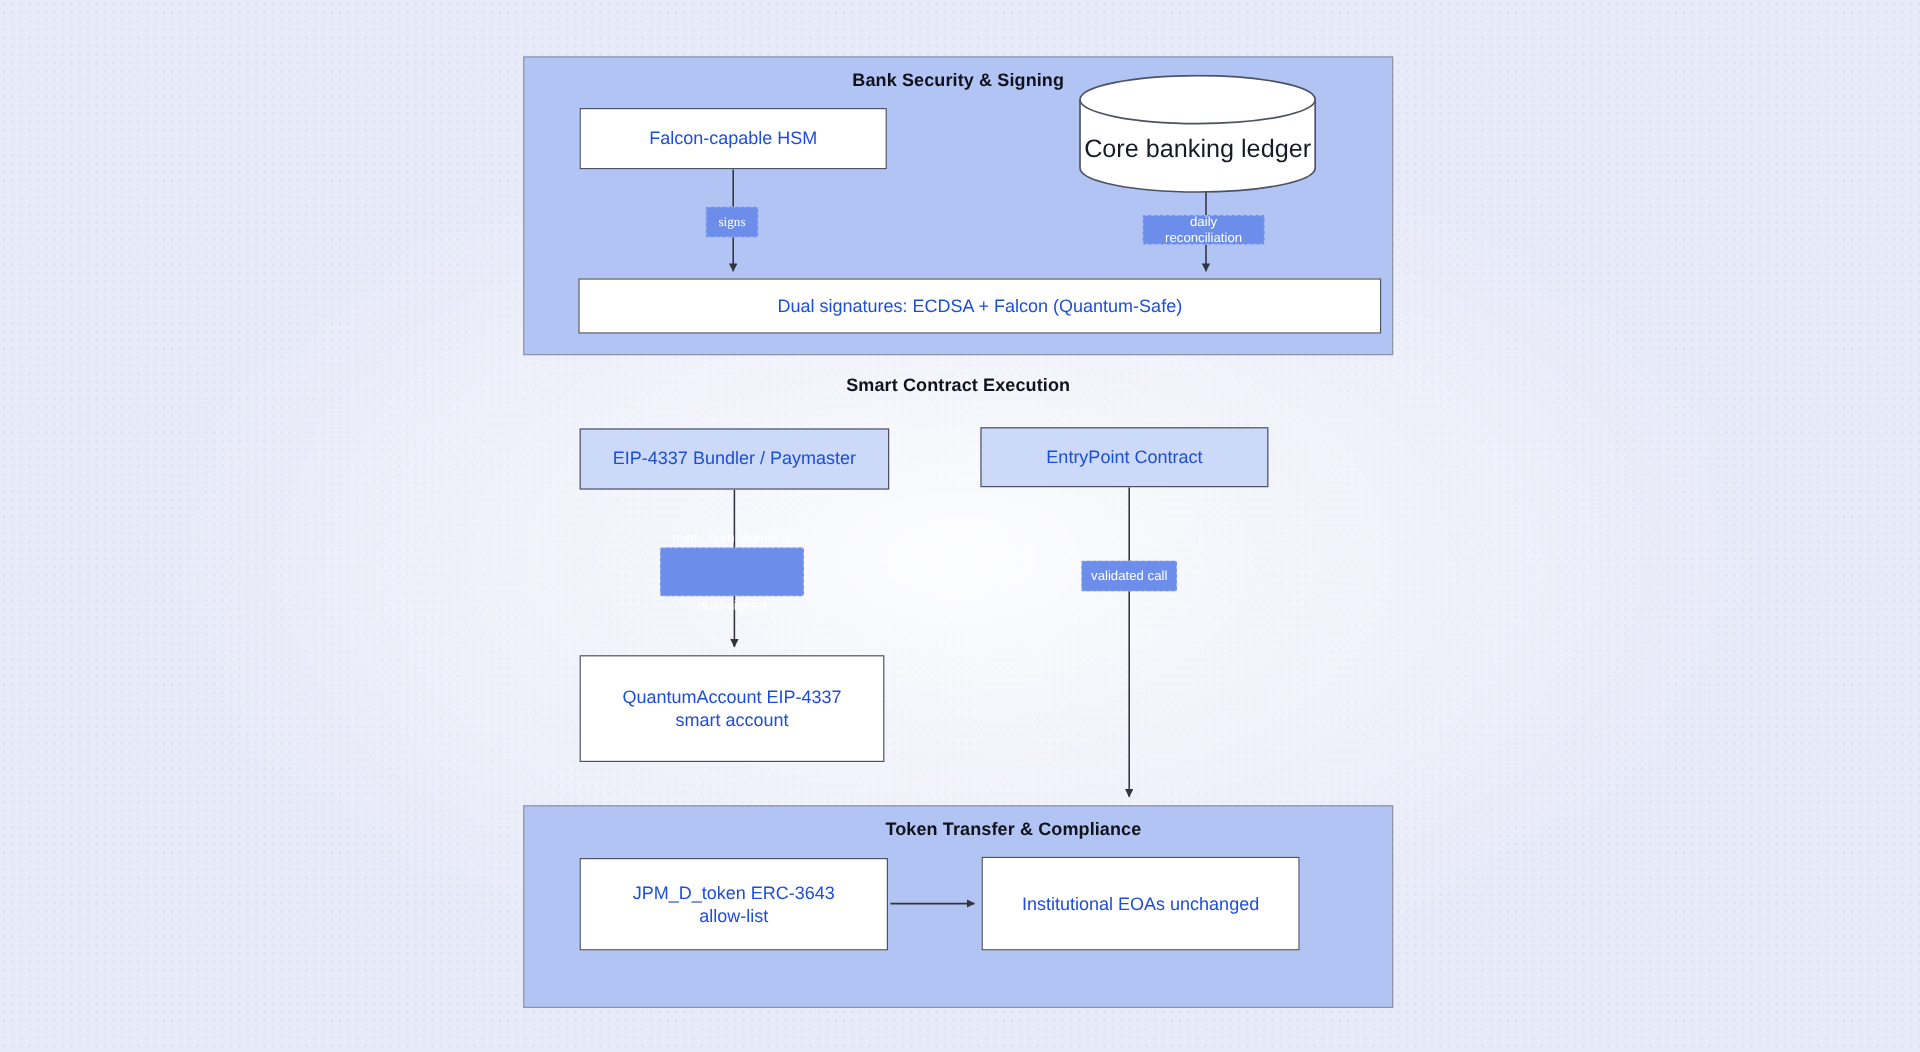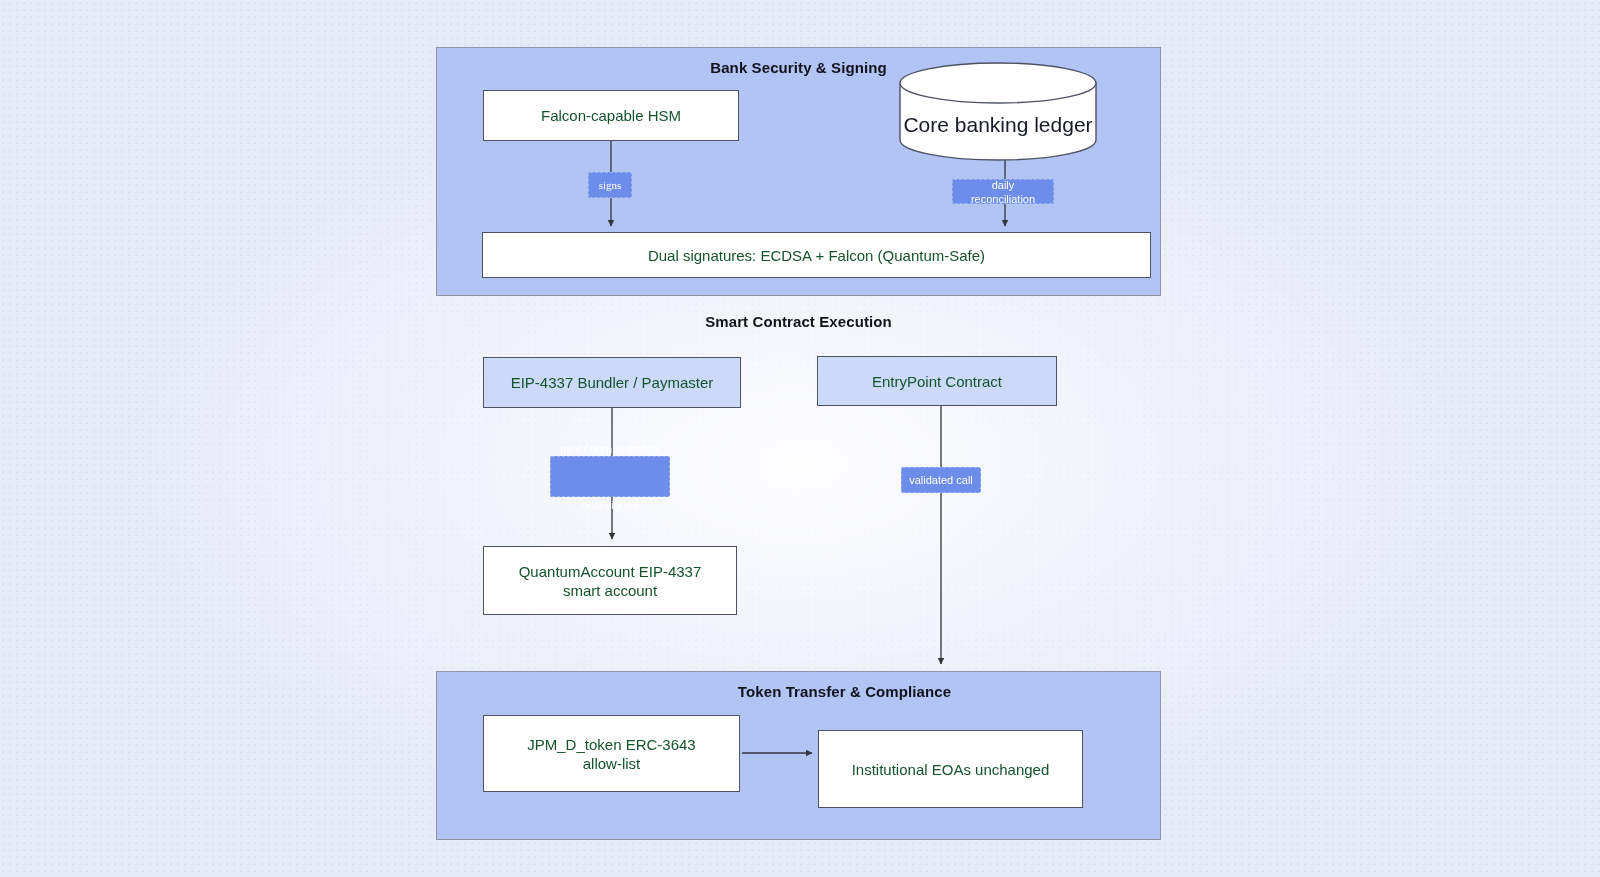--- a/index.html
+++ b/index.html
@@ -43,21 +43,21 @@
     box-sizing: border-box;
     background: #ffffff;
     border: 1.4px solid #4d5263;
     display: flex;
     flex-direction: column;
     align-items: center;
     justify-content: center;
     text-align: center;
     font-size: 15px;
     line-height: 19px;
-    color: #14532d;
+    color: #1d4ed8;
   }
   .node.blue {
     background: #ccd9f8;
   }
   .badge {
     position: absolute;
     box-sizing: border-box;
     background: #6d8deb;
     border: 1px dashed rgba(255,255,255,0.35);
     border-radius: 2px;
@@ -131,31 +131,31 @@
   </div>
 
   <div class="node blue" style="left:483px; top:357px; width:258px; height:51px;">
     <div>EIP-4337 Bundler / Paymaster</div>
   </div>
 
   <div class="node blue" style="left:817px; top:356px; width:240px; height:50px;">
     <div>EntryPoint Contract</div>
   </div>
 
-  <div class="node" style="left:483px; top:546px; width:254px; height:69px;">
+  <div class="node" style="left:483px; top:546px; width:254px; height:89px;">
     <div>QuantumAccount EIP-4337</div>
     <div>smart account</div>
   </div>
 
   <div class="node" style="left:483px; top:715px; width:257px; height:77px;">
     <div>JPM_D_token ERC-3643</div>
     <div>allow-list</div>
   </div>
 
-  <div class="node" style="left:818px; top:730px; width:265px; height:78px;">
+  <div class="node" style="left:818px; top:714px; width:265px; height:78px;">
     <div>Institutional EOAs unchanged</div>
   </div>
 
   <div class="badge" style="left:588px; top:172px; width:44px; height:26px;font-family:Liberation Serif, serif;">
     <span>signs</span>
   </div>
 
   <div class="badge" style="left:952px; top:179px; width:102px; height:25px;">
     <span>daily reconciliation</span>
   </div>

